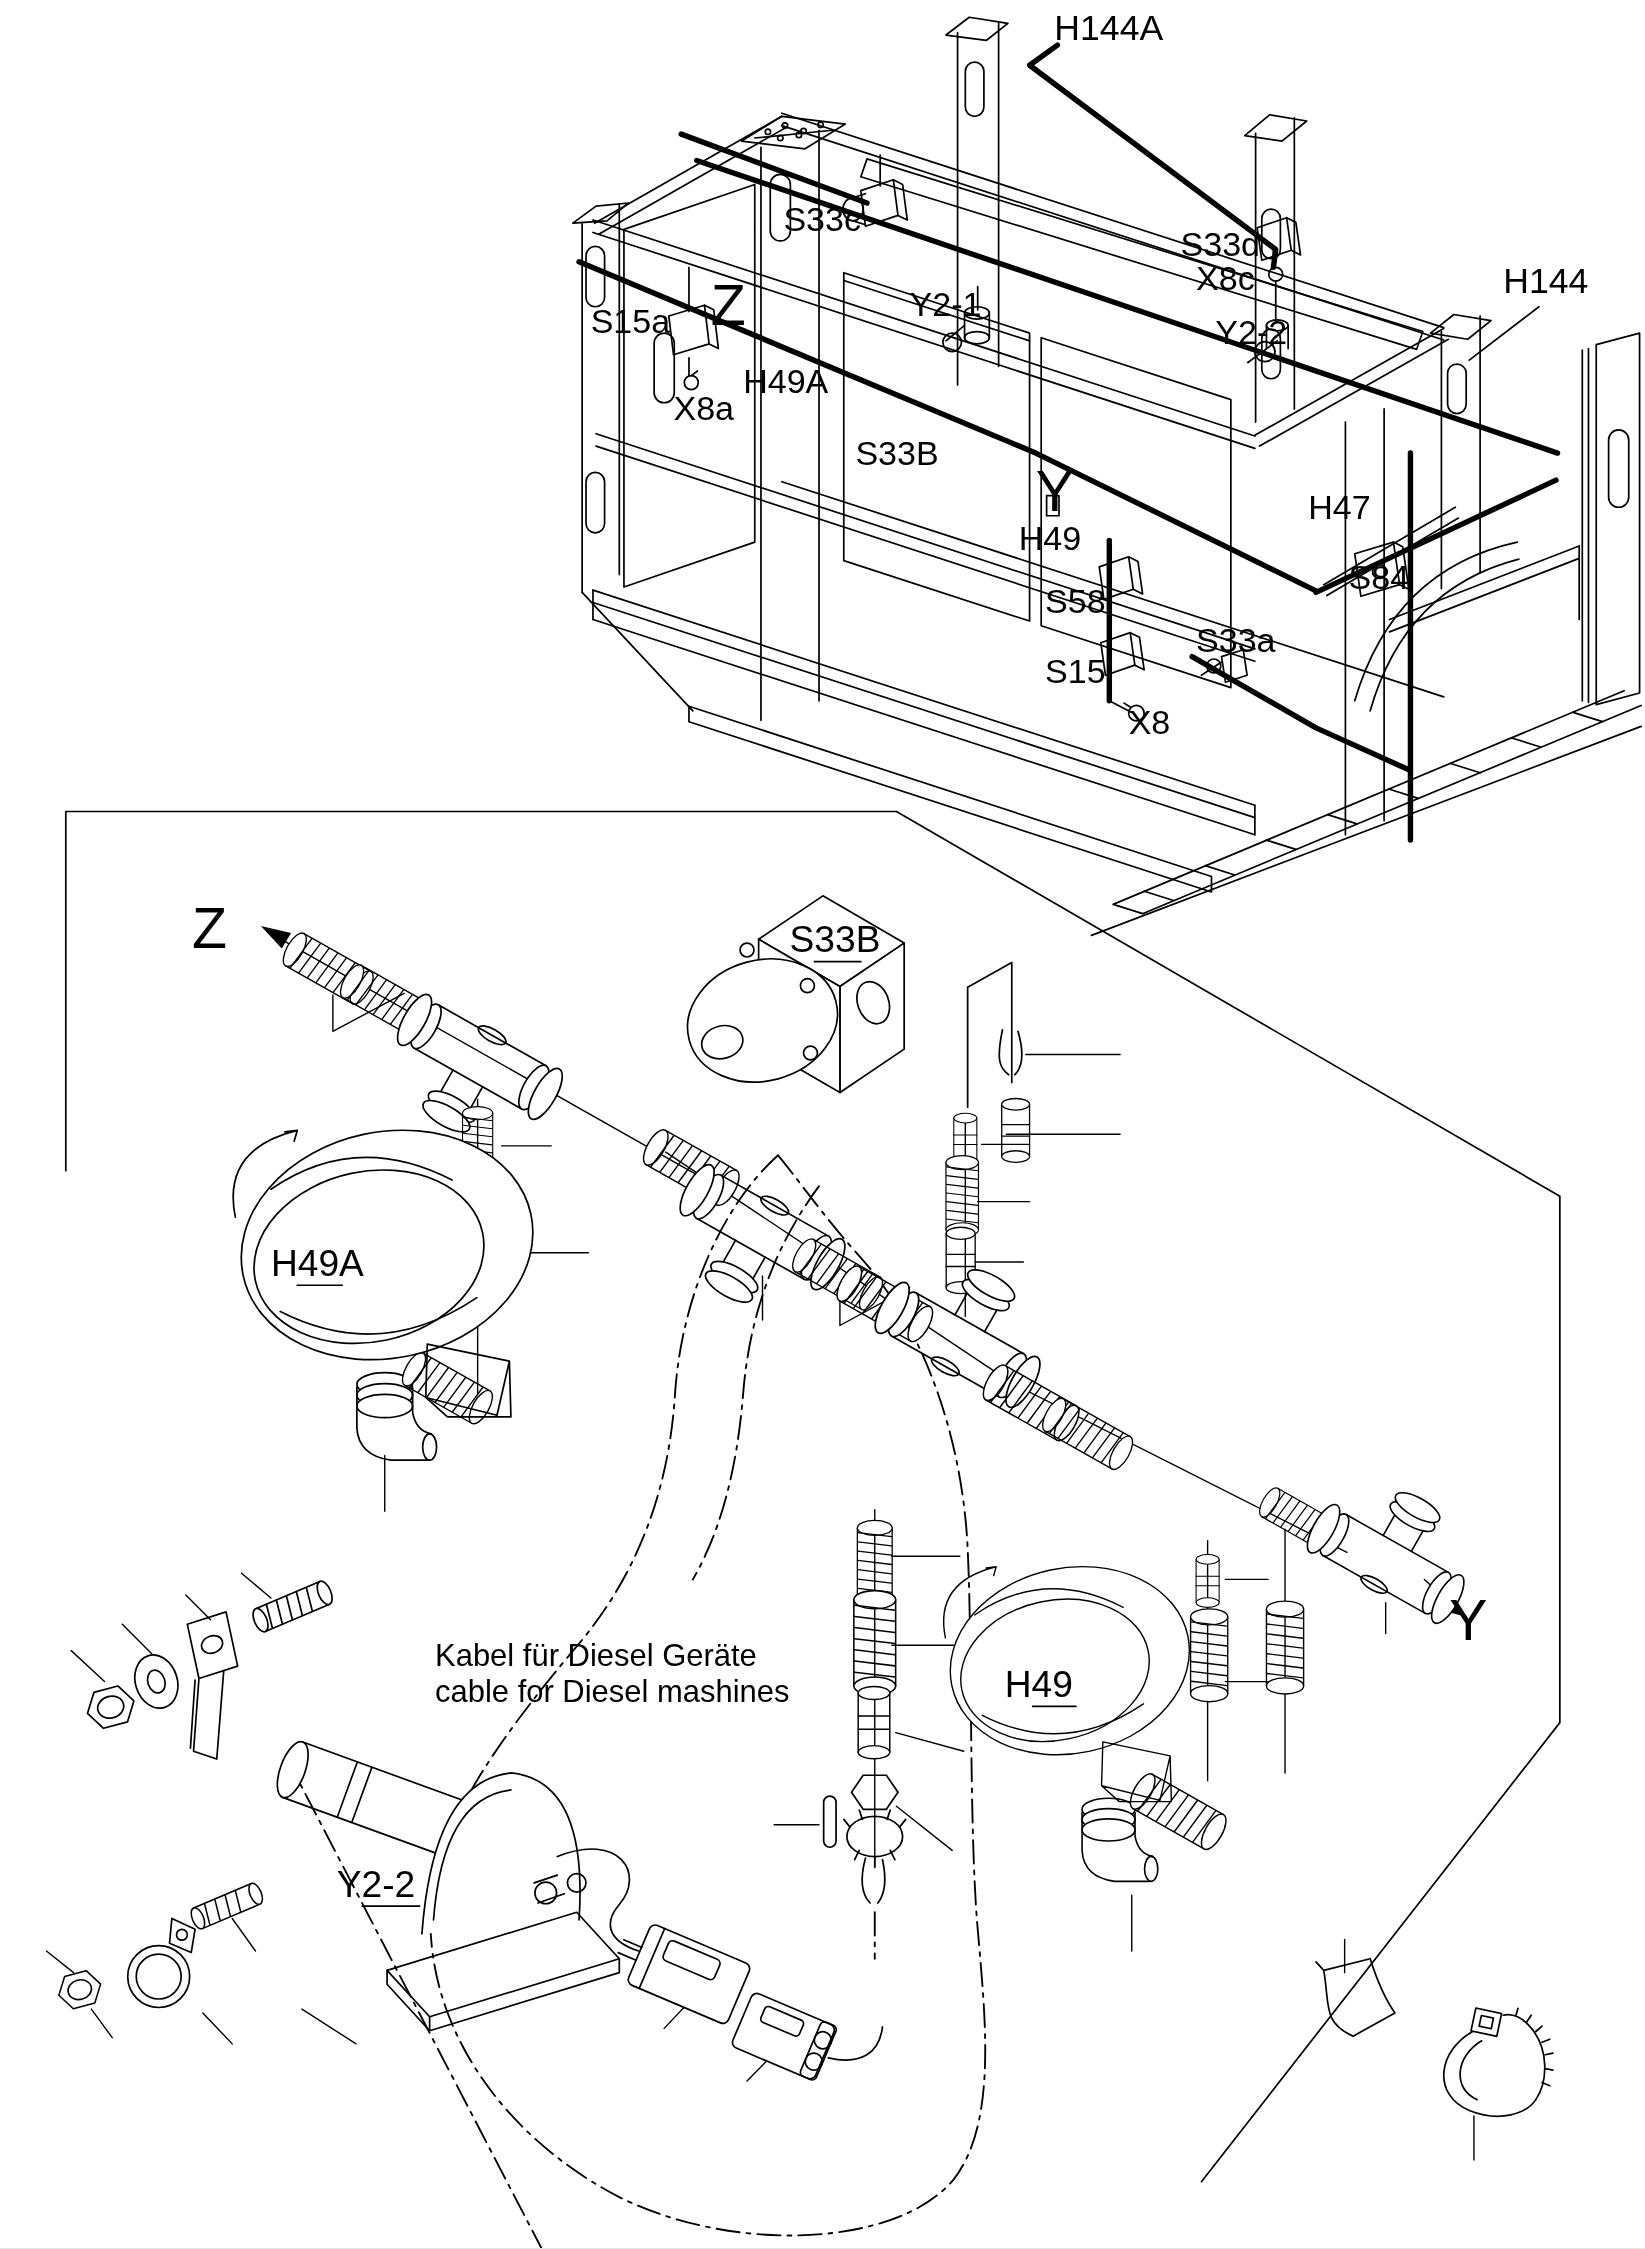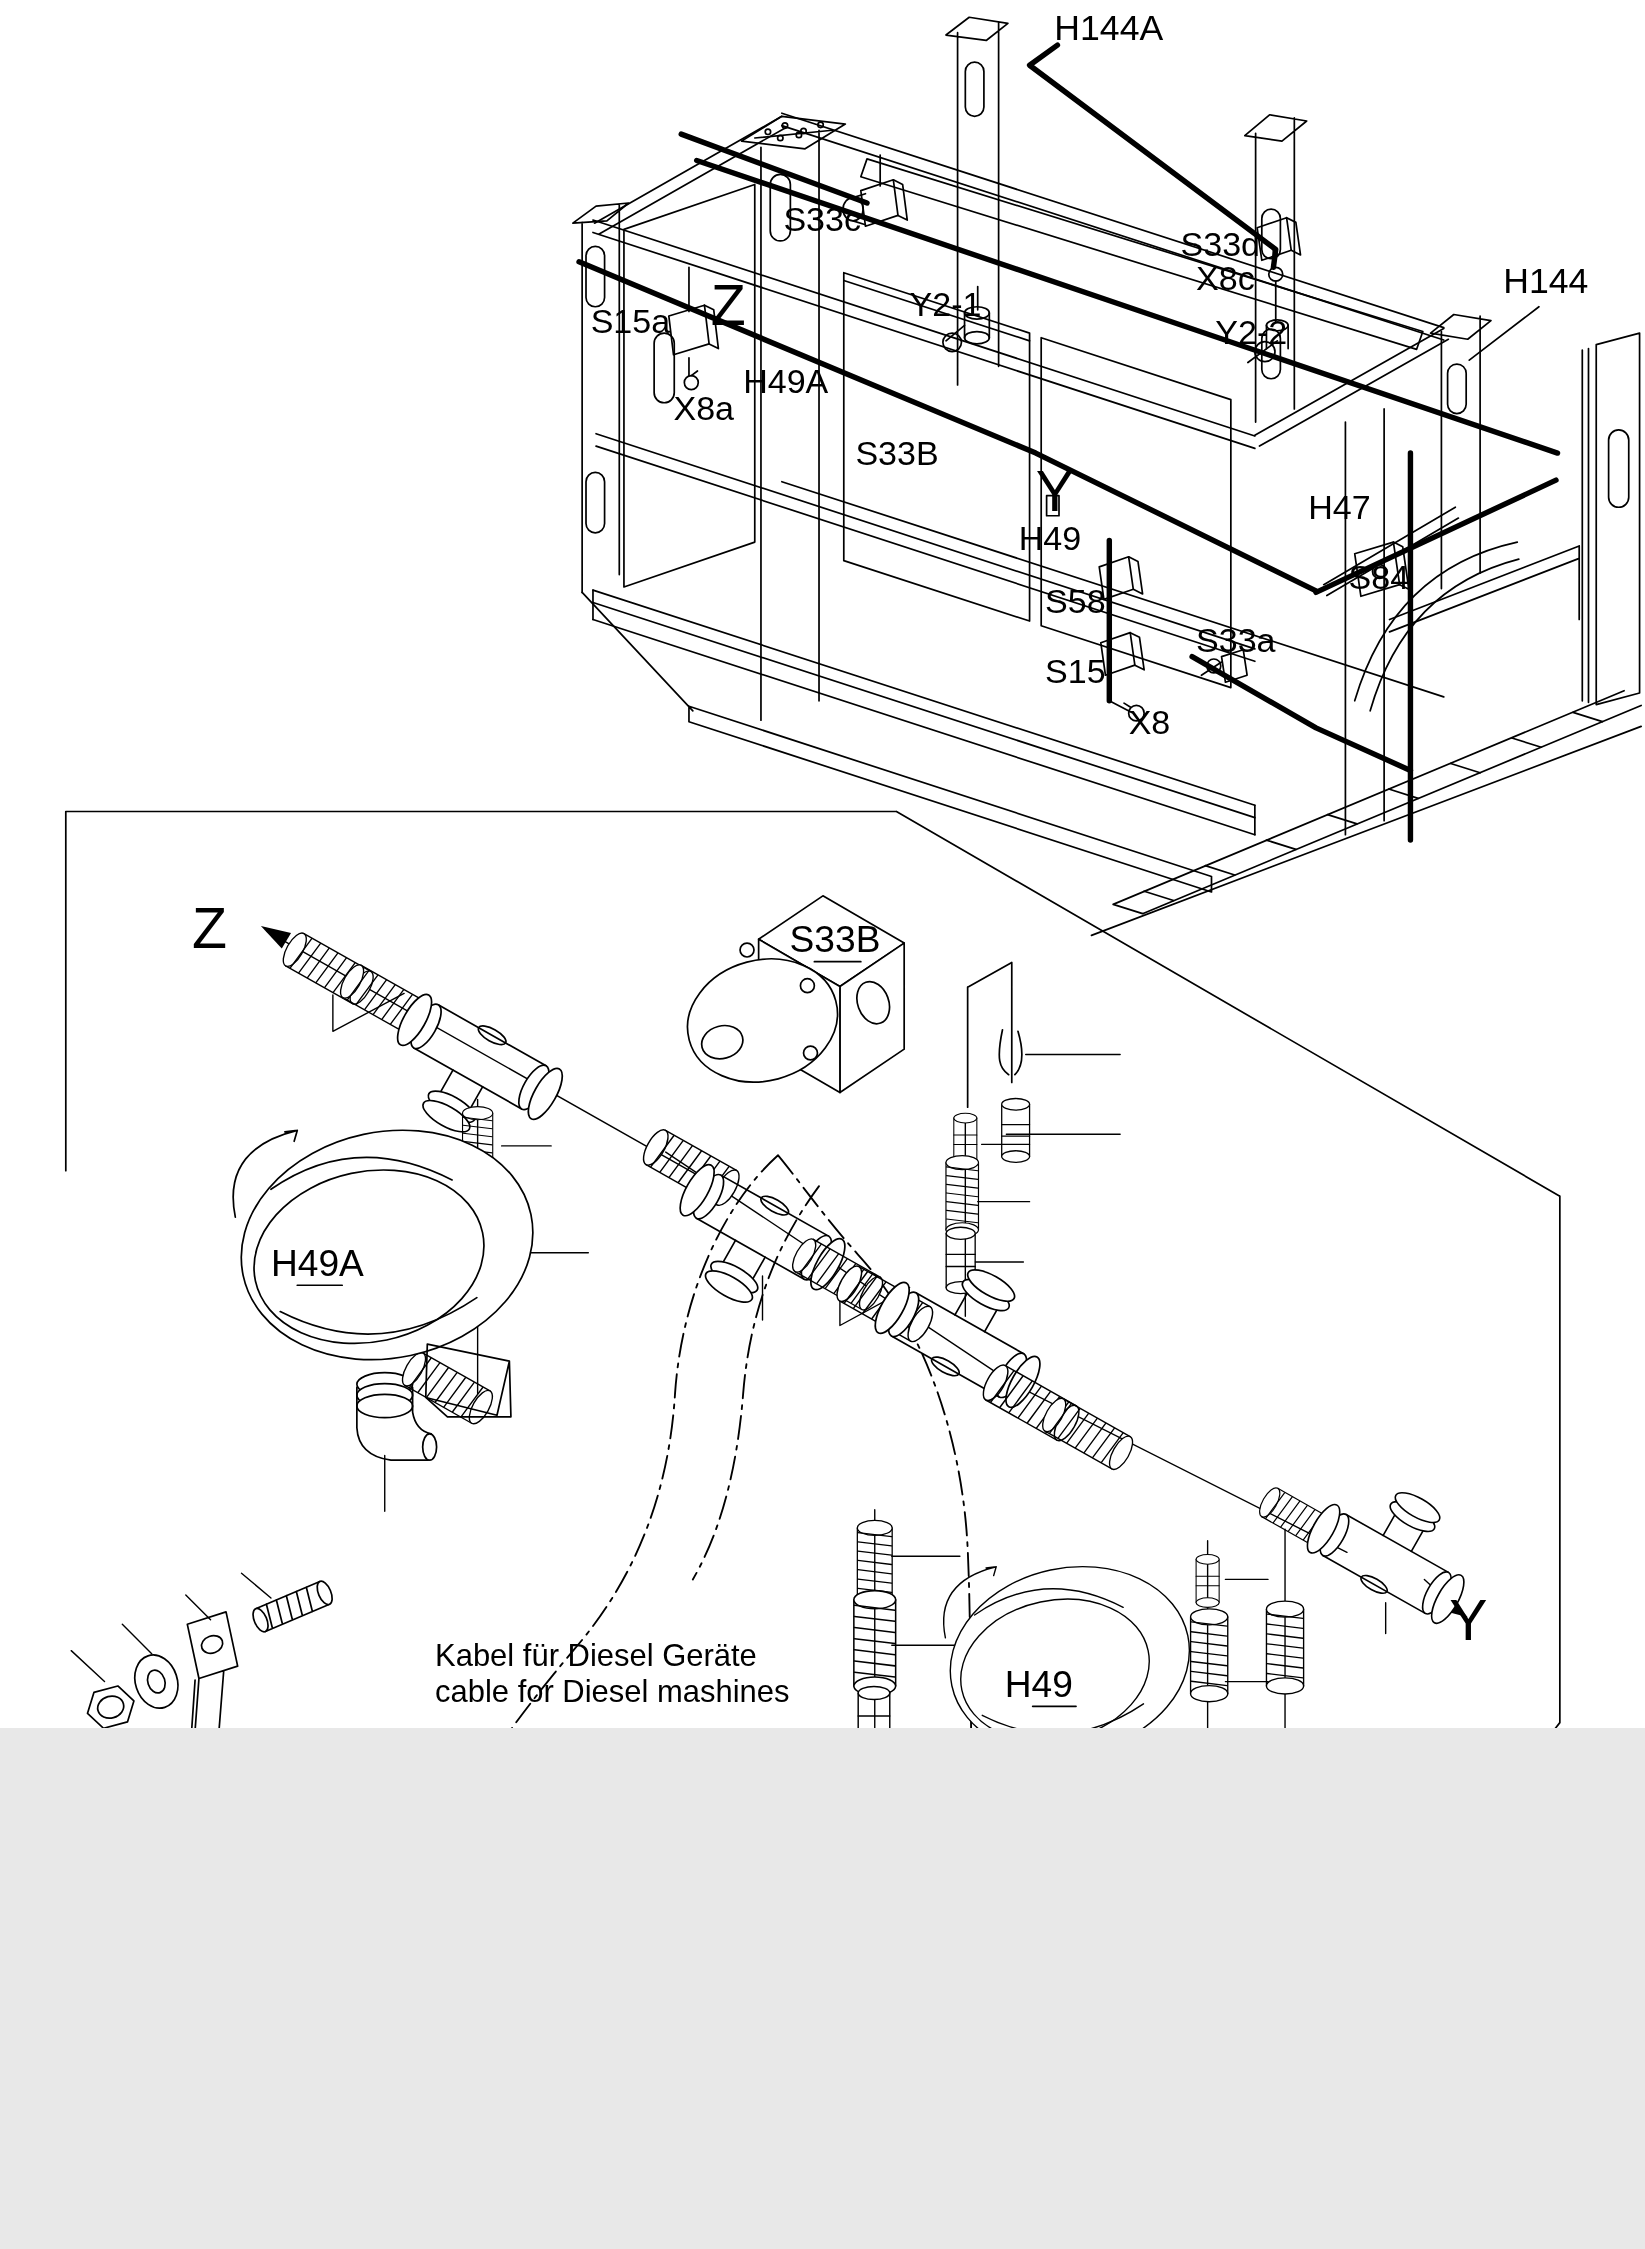--- a/index.html
+++ b/index.html
@@ -1,16 +1,16 @@
 <!DOCTYPE html>
 <html style="font-size:12.4px"><head>
 <meta charset="utf-8">
 <style>
   html,body{margin:0;padding:0;background:#e8e8e8;}
-  .page{width:1645px;height:1728px;background:#ffffff;position:relative;margin:0 auto;
+  .page{width:1645px;height:2248px;background:#ffffff;position:relative;margin:0 auto;
         font-family:"Liberation Sans", sans-serif;}
   svg{display:block;}
   
   path,line,rect,ellipse,circle,polygon,polyline{fill:none;stroke:#000;stroke-width:2.2;
         stroke-linecap:round;stroke-linejoin:round;}
   .bold path,.bold line,.bold polyline{stroke-width:7;}
   .wf{fill:#ffffff;}
   .blk{fill:#000;stroke:none;}
   text{fill:#000;stroke:none;font-family:"Liberation Sans", sans-serif;}
   .t44{font-size:44px;}

